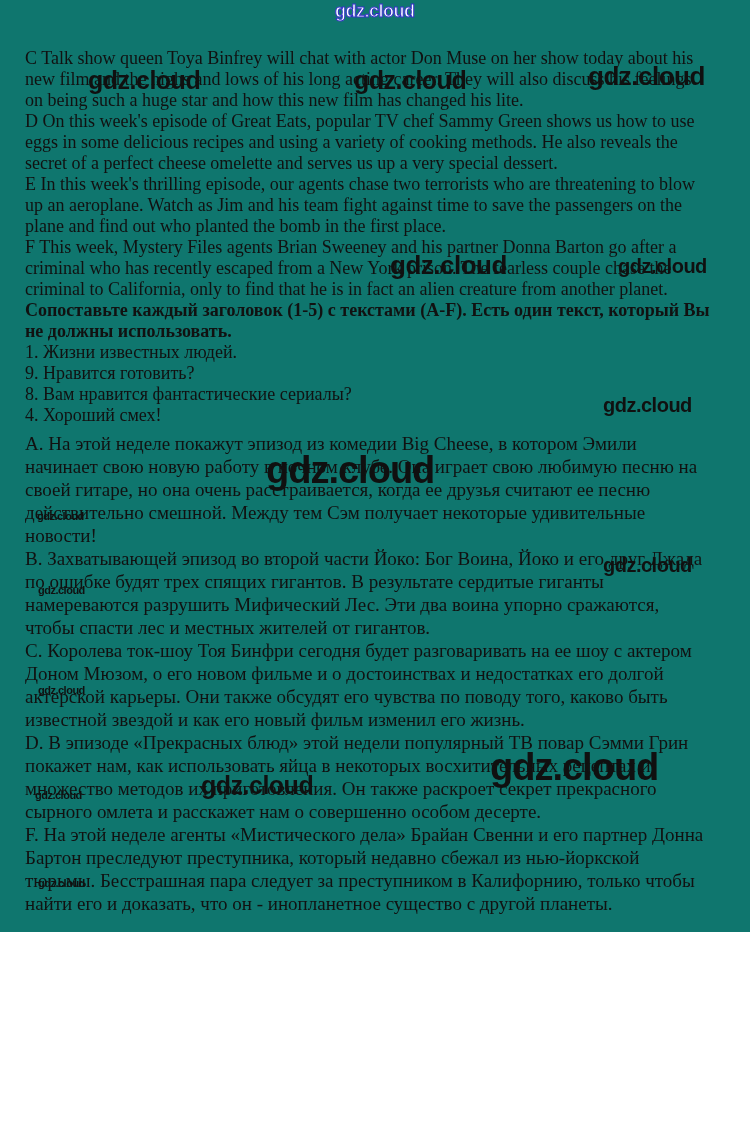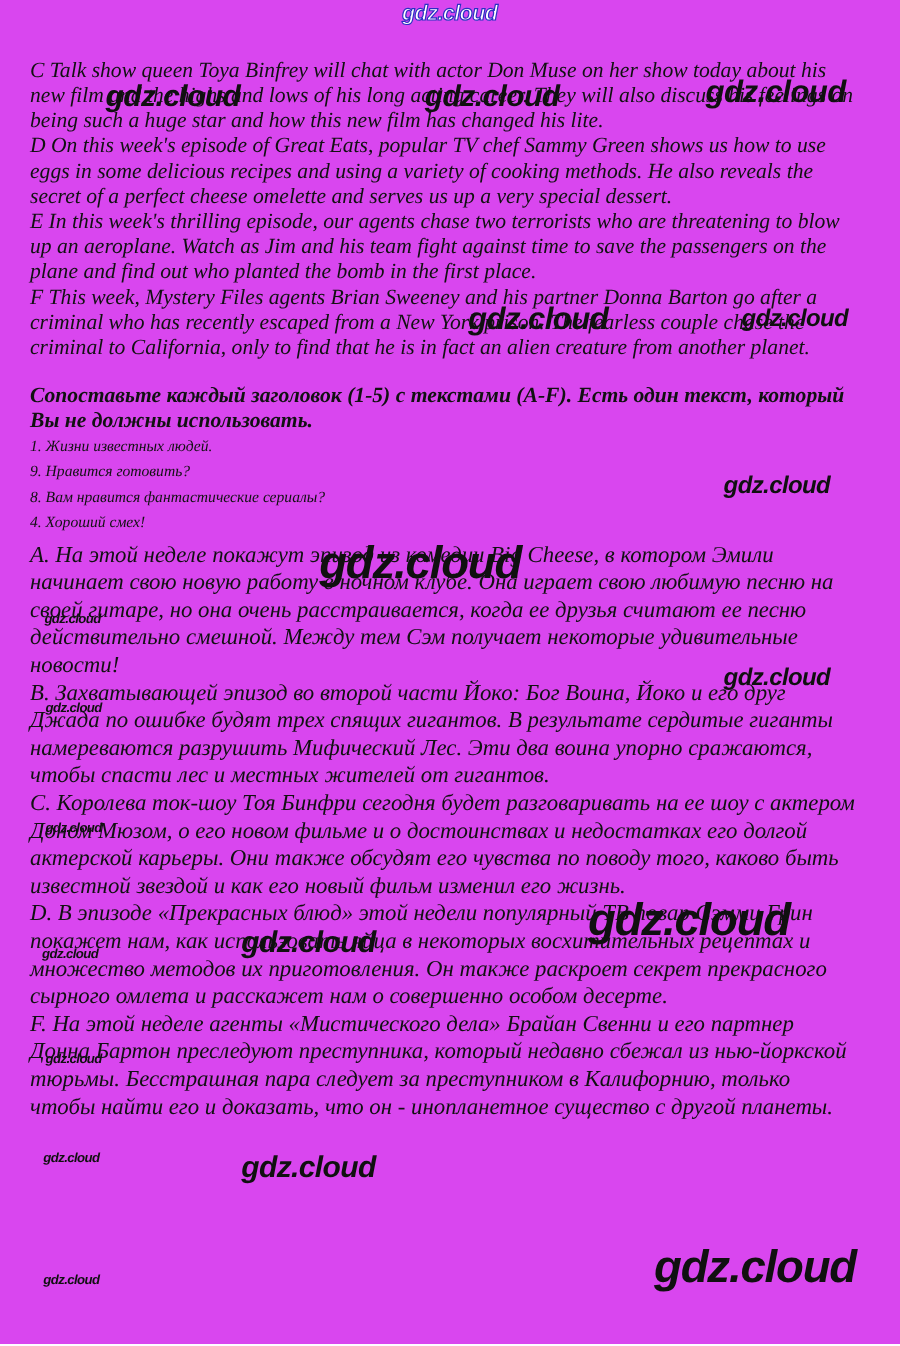--- a/index.html
+++ b/index.html
@@ -1,45 +1,43 @@
 <!DOCTYPE html>
 <html><head>
 <meta charset="utf-8">
 <style>
   html,body{margin:0;padding:0;background:#ffffff;}
   .page{
     position:relative;
     width:750px;
-    height:1120px;
-    background:#d946ef;
+    height:932px;
+    background:#0f766e;
     overflow:hidden;
     font-family:"Liberation Serif", serif;
     color:#111;
-    font-style:italic;
   }
   .content{
     position:absolute;
     left:25px;
     top:48px;
     width:688px;
   }
   p{margin:0;}
   .en{
     font-size:18px;
     line-height:21px;
     letter-spacing:0;
   }
   .task-heading{
     font-size:18px;
     line-height:21px;
     font-weight:bold;
-    margin-top:19px;
   }
   .list-item{
-    font-size:13px;
+    font-size:18px;
     line-height:21px;
   }
   .ru{
     font-size:19px;
     line-height:23px;
   }
   .ru.first{margin-top:6px;}
   
   .wm{
     position:absolute;

